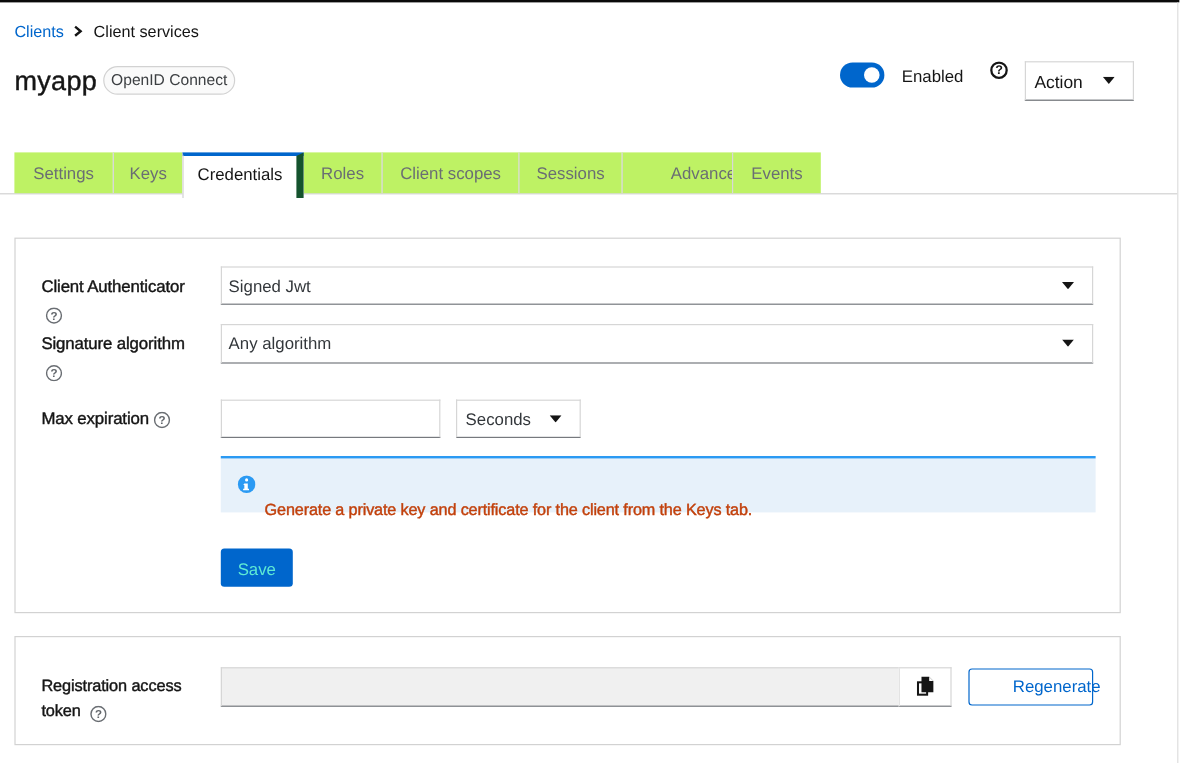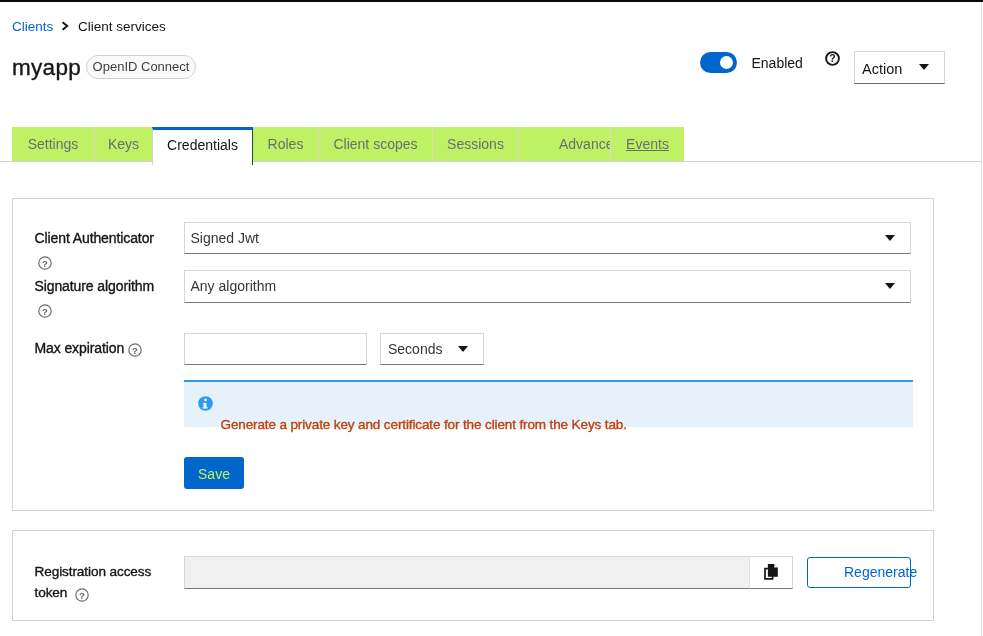--- a/index.html
+++ b/index.html
@@ -46,26 +46,26 @@
   <div class="abs" style="left:0;top:161.2px;width:981px;height:1.1px;background:#d2d2d2;"></div>
 
   <div class="abs" style="left:12px;top:126.5px;height:35px;display:flex;">
     <div class="tab" style="width:82px;">Settings</div>
     <div class="tab" style="width:58px;">Keys</div>
     <div class="tab active" style="width:101px;">Credentials</div>
     <div class="tab" style="width:65px;">Roles</div>
     <div class="tab" style="width:114px;">Client scopes</div>
     <div class="tab" style="width:86px;">Sessions</div>
     <div class="tab" style="width:92px;padding-left:40px;">Advanced</div>
-    <div class="tab" style="width:74px;text-decoration:underline;">Events</div>
+    <div class="tab" style="width:74px;">Events</div>
   </div>
   <style>
     .tab { background:#bef264; color:#6a6e73; font-size:14px; text-align:center; line-height:34px; height:34.2px; border-left:1px solid #d8d8d8; margin-top:0.5px;}
     .tab:first-child { border-left:none; }
-    .tab.active { background:#fff; color:#151515; border-top:3px solid #0066cc; border-left:1px solid #d2d2d2; border-right:1px solid #14532d; line-height:30px; height:38.5px; margin-top:0; position:relative; z-index:2; }
+    .tab.active { background:#fff; color:#151515; border-top:3px solid #0066cc; border-left:1px solid #d2d2d2; border-right:6px solid #14532d; line-height:30px; height:38.5px; margin-top:0; position:relative; z-index:2; }
     .tab.active + .tab { border-left:none; }
   </style>
 
   <div class="abs" style="left:12px;top:197.5px;width:921.5px;height:313px;background:#fff;border:1px solid #d2d2d2;"></div>
 
   <div class="abs lbl" style="left:34.5px;top:229.5px;">Client Authenticator</div>
   <svg class="abs" style="left:37.5px;top:255.5px;;width:14px;height:14px;" viewBox="0 0 14 14">
     <circle cx="7" cy="7" r="6.2" fill="none" stroke="#6a6e73" stroke-width="1.2"></circle>
     <text x="7" y="10.5" text-anchor="middle" font-size="9.6" font-weight="bold" fill="#62666b" font-family="Liberation Sans">?</text>
   </svg>
@@ -103,21 +103,21 @@
     </svg>
 
   <div class="abs" style="left:183.5px;top:380px;width:729px;height:47px;background:#e7f1fa;border-top:2px solid #2b9af3;"></div>
   <svg class="abs" style="left:198px;top:395.5px;" width="15" height="15" viewBox="0 0 15 15">
     <circle cx="7.5" cy="7.5" r="7.3" fill="#2b9af3"></circle>
     <circle cx="7.5" cy="3.9" r="1.3" fill="#fff"></circle>
     <path d="M5.6 6.9 h2.9 v4.3 h1 v1.3 h-4.9 v-1.3 h1 v-3 h-0.9 z" fill="#fff"></path>
   </svg>
   <div class="abs medium" style="left:220.5px;top:417px;font-size:13.5px;color:#c2410c;letter-spacing:-0.12px;text-align:right;">Generate a private key and certificate for the client from the Keys tab.</div>
 
-  <div class="abs" style="left:184px;top:457px;width:60px;height:32px;background:#0066cc;border-radius:3px;color:#bef264;font-size:14px;text-align:center;line-height:34.5px;">Save</div>
+  <div class="abs" style="left:184px;top:457px;width:60px;height:32px;background:#0066cc;border-radius:3px;color:#5eead4;font-size:14px;text-align:center;line-height:34.5px;">Save</div>
 
   <div class="abs" style="left:12px;top:529.5px;width:921.5px;height:91px;background:#fff;border:1px solid #d2d2d2;"></div>
 
   <div class="abs lbl" style="left:34.5px;top:560.5px;width:140px;line-height:21px;font-size:13.6px;">Registration access token</div>
   <svg class="abs" style="left:74.5px;top:587.5px;;width:14px;height:14px;" viewBox="0 0 14 14">
     <circle cx="7" cy="7" r="6.2" fill="none" stroke="#6a6e73" stroke-width="1.2"></circle>
     <text x="7" y="10.5" text-anchor="middle" font-size="9.6" font-weight="bold" fill="#62666b" font-family="Liberation Sans">?</text>
   </svg>
 
   <div class="abs" style="left:184px;top:556px;width:565px;height:33px;background:#f0f0f0;border:1px solid #d6d6d6;border-bottom:1px solid #76797e;border-right:none;"></div>

